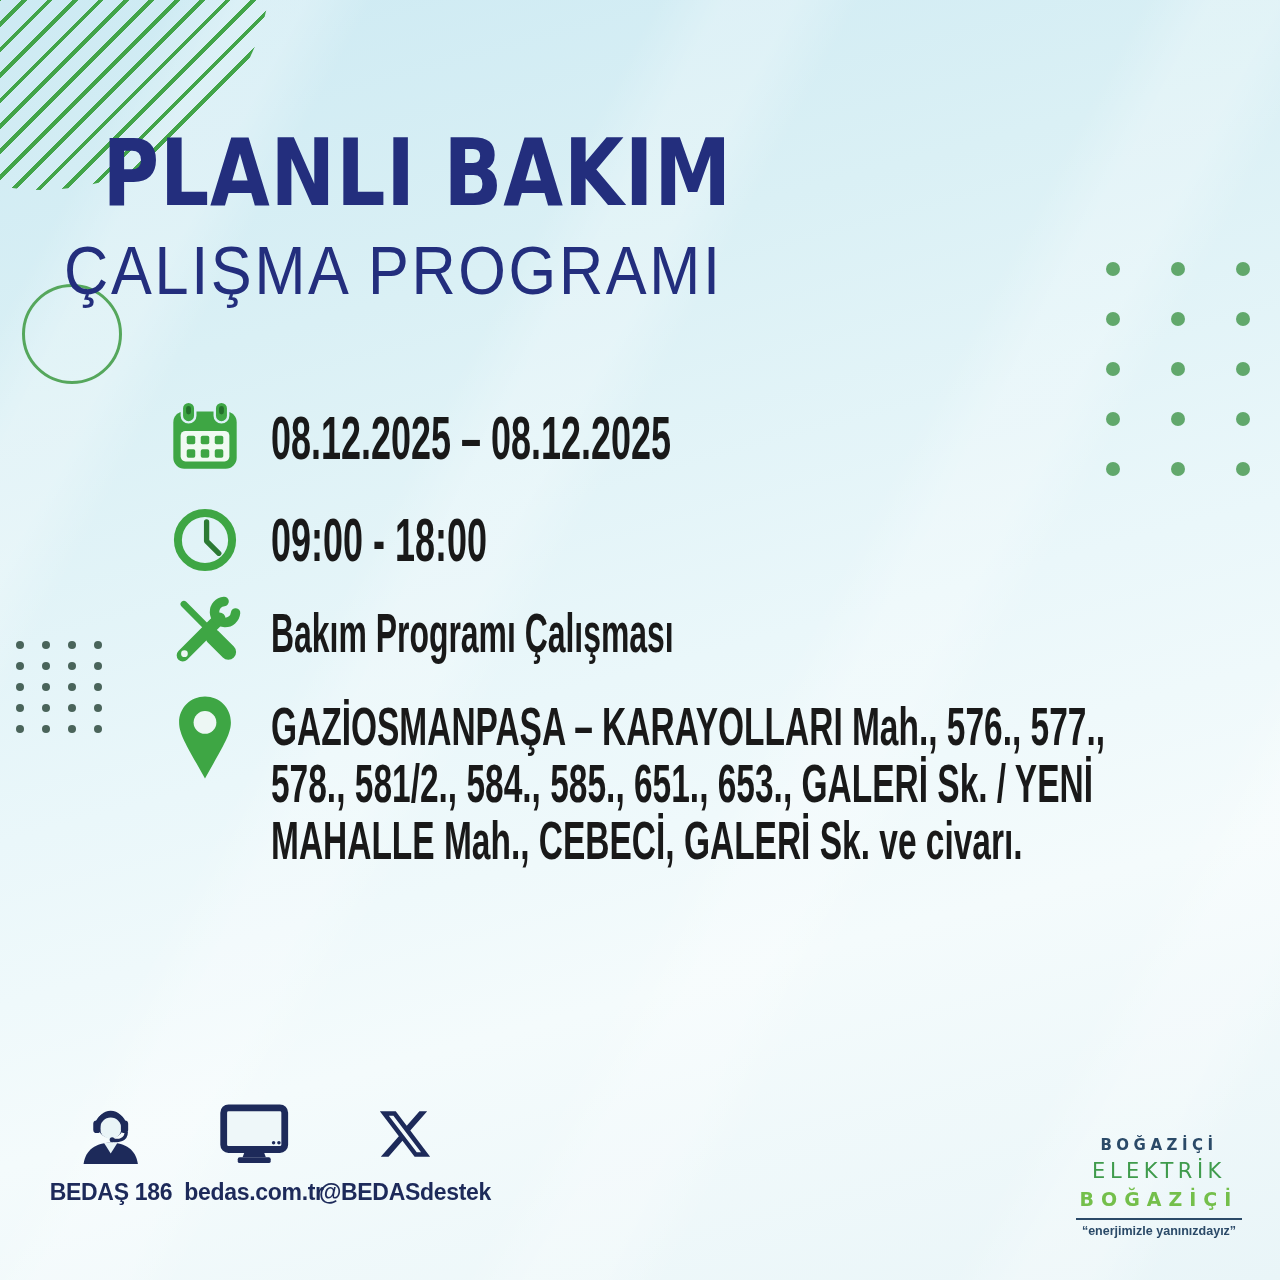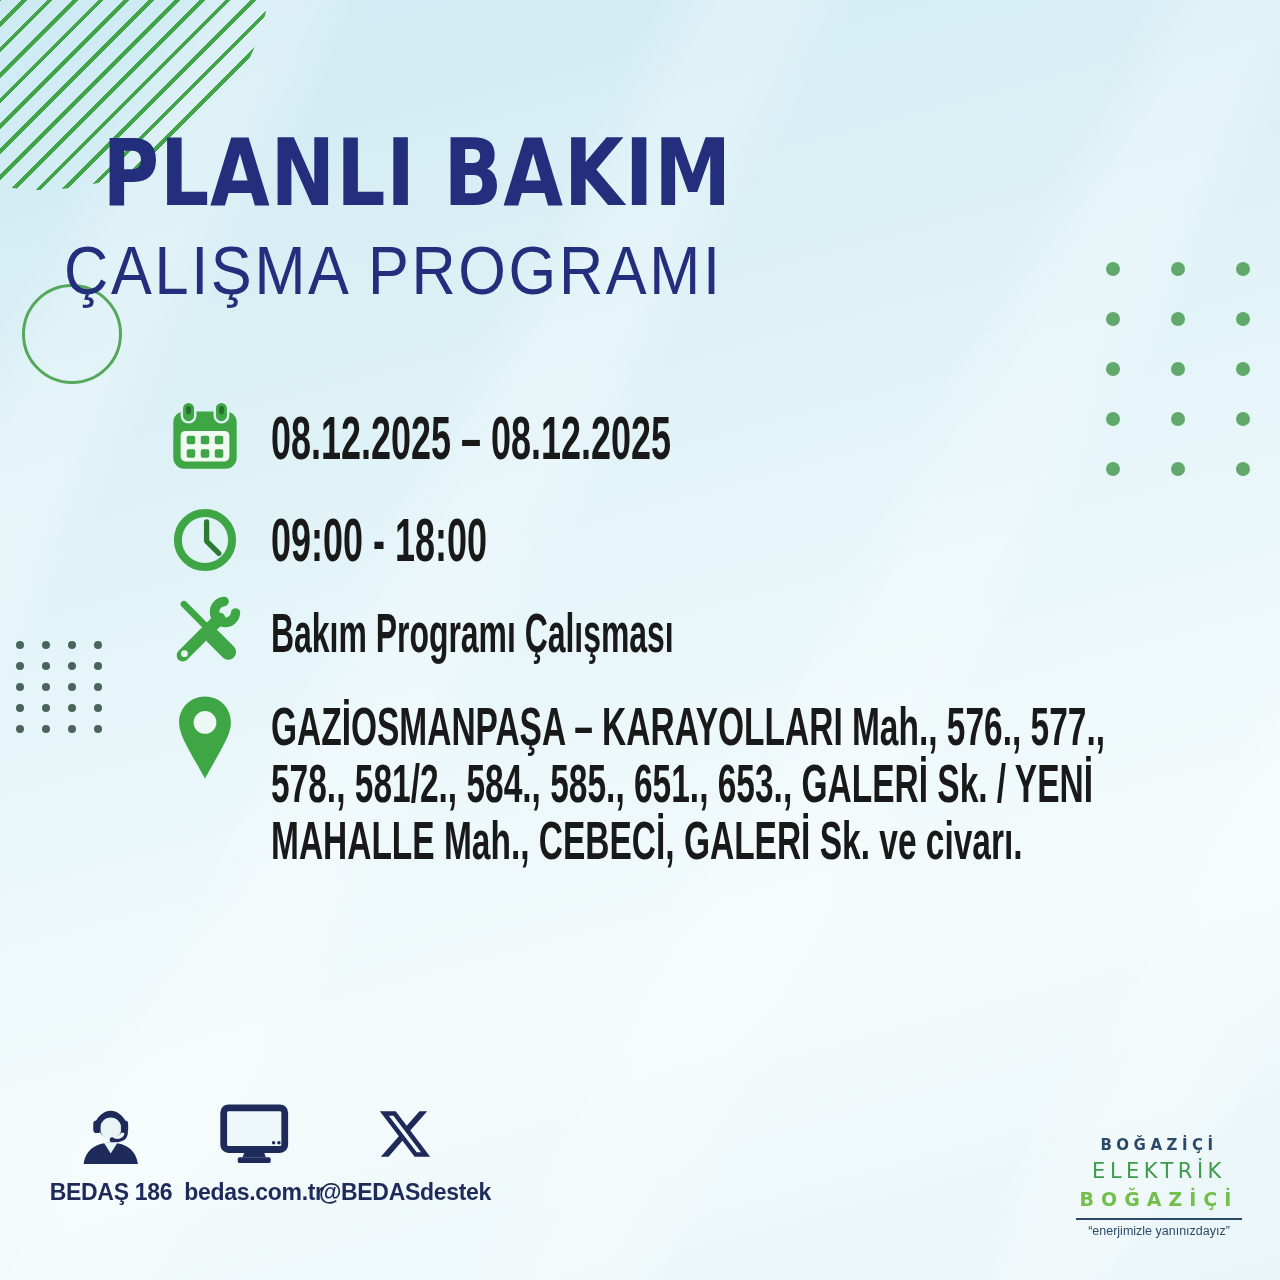--- a/index.html
+++ b/index.html
@@ -55,21 +55,21 @@
   .c-support{left:111px;}
   .c-website{left:254px;}
   .c-social{left:405px;}
   
   .brand{position:absolute;left:1074px;top:1138px;width:170px;text-align:center;font-family:"DejaVu Sans","Liberation Sans",sans-serif;}
   .brand div{line-height:1;}
   .brand-l1{font-size:15px;font-weight:700;letter-spacing:4.5px;color:#2b4a68;}
   .brand-l2{margin-top:8px;font-size:21px;font-weight:400;letter-spacing:4.5px;color:#3f9b4c;}
   .brand-l3{margin-top:8px;font-size:19px;font-weight:700;letter-spacing:7px;color:#74bf4b;}
   .brand-rule{border-top:2.5px solid #2b4a68;margin:9px 2px 5px 2px;}
-  .brand-tagline{font-family:"Liberation Sans",sans-serif;font-size:12.5px;font-weight:400;color:#2b4a68;}
+  .brand-tagline{font-family:"Liberation Sans",sans-serif;font-size:12.5px;font-weight:700;color:#2b4a68;}
 </style>
 </head>
 <body>
 
 <div class="poster">
 
   <div class="sheen"></div>
   <div class="stripes"></div>
   <div class="ring"></div>
 

